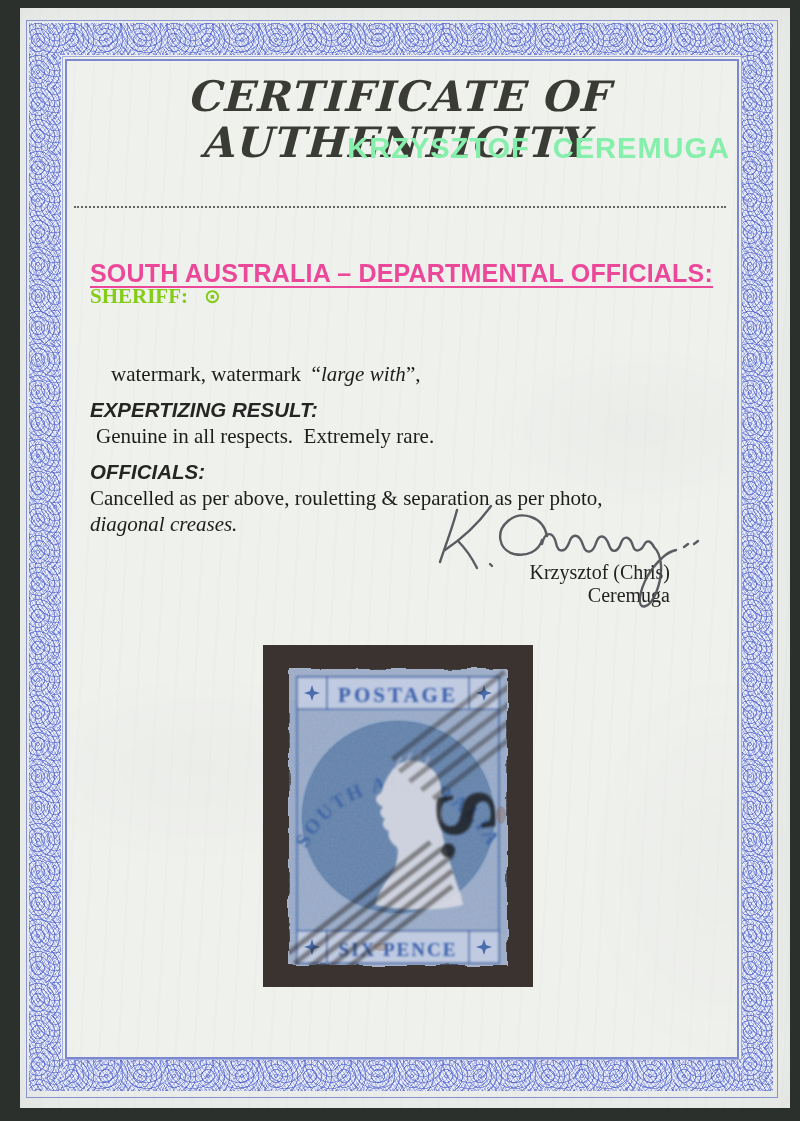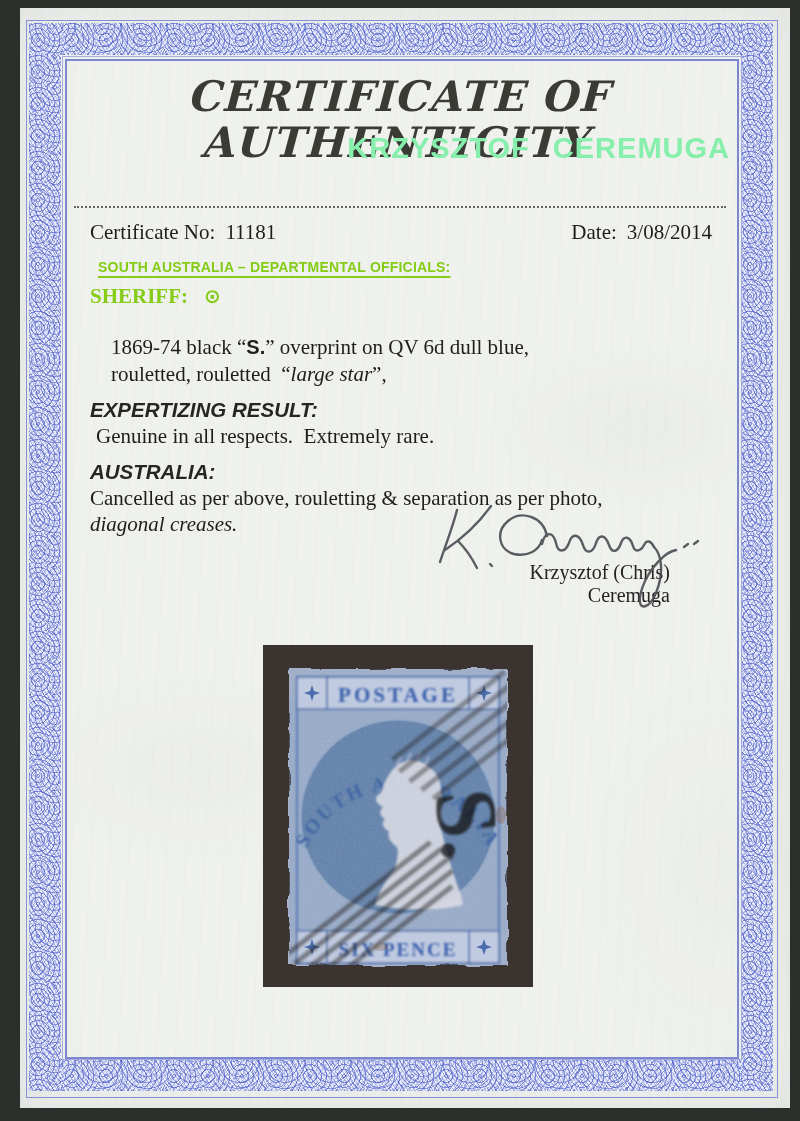--- a/index.html
+++ b/index.html
@@ -36,23 +36,23 @@
          font-size:42px;line-height:46px;letter-spacing:1px;transform:skewX(-4deg);}
   .expert-name{left:70px;right:70px;top:132px;text-align:right;color:#86efac;
          font-family:"Liberation Sans",sans-serif;font-weight:bold;font-size:29px;
          letter-spacing:1px;word-spacing:14px;}
   .expert-sub{left:70px;right:70px;top:168px;text-align:center;color:#2a2a28;
          font-family:"Liberation Sans",sans-serif;font-weight:bold;font-style:italic;font-size:17px;}
   .dotted-rule{left:74px;right:74px;top:206px;border-top:2px dotted #63635f;height:0;}
   .meta-row{left:90px;right:88px;top:220px;display:flex;justify-content:space-between;
          font-size:21px;color:#1e1e1c;}
   .meta-row .v{margin-left:10px;}
-  .section-heading{left:90px;top:259px;color:#84cc16;font-family:"Liberation Sans",sans-serif;
-         font-weight:bold;font-size:14px;letter-spacing:.2px;text-decoration:underline;
-         text-underline-offset:4px;text-decoration-thickness:2px;margin-left:8px;}
+  .section-heading{left:90px;top:259px;color:#ec4899;font-family:"Liberation Sans",sans-serif;
+         font-weight:bold;font-size:25px;letter-spacing:.2px;text-decoration:underline;
+         text-underline-offset:4px;text-decoration-thickness:2px;}
   .item-line{left:90px;top:284px;color:#84cc16;font-weight:bold;font-size:21px;}
   .item-symbol{font-family:"DejaVu Sans",sans-serif;font-size:20px;margin-left:16px;font-weight:bold;}
   .body-line{left:90px;color:#1d1d1b;font-size:21px;white-space:pre-wrap;}
   .b-sans{font-family:"Liberation Sans",sans-serif;font-weight:bold;font-size:20px;}
   .ital{font-style:italic;}
   .lbl{left:90px;color:#252523;font-family:"Liberation Sans",sans-serif;font-weight:bold;
        font-style:italic;font-size:20.5px;}
   .sig-svg{left:433px;top:500px;width:290px;height:128px;z-index:5;}
   .sig-name{left:445px;top:561px;width:225px;text-align:right;font-size:20px;color:#232321;z-index:4;}
   .stamp-svg{left:263px;top:645px;width:270px;height:342px;}
@@ -68,41 +68,34 @@
   <div class="guilloche band-bottom"></div>
   <div class="guilloche band-left"></div>
   <div class="guilloche band-right"></div>
   <div class="frame-line-inner1"></div>
   <div class="frame-line-inner2"></div>
 
   <div class="abs title">CERTIFICATE OF AUTHENTICITY</div>
   <div class="abs expert-name">KRZYSZTOF CEREMUGA</div>
   <div class="abs dotted-rule"></div>
 
-  <div class="abs meta-row">
-    <span><span>Certificate No:</span><span class="v">11181</span></span>
-    <span><span>Date:</span><span class="v">3/08/2014</span></span>
-  </div>
 
   <div class="abs section-heading">SOUTH AUSTRALIA – DEPARTMENTAL OFFICIALS:</div>
   <div class="abs item-line">
     <span>SHERIFF:</span><span class="item-symbol">⊙</span>
   </div>
 
-  <div class="abs body-line" style="top:310px;">
-    <span>1869-74 black “</span><span class="b-sans">S.</span><span>” overprint on QV 6d dull blue,</span>
-  </div>
   <div class="abs body-line" style="top:337px;">
-    <span>rouletted, rouletted  “</span><span class="ital">large star</span><span>”,</span>
+    <span>watermark, watermark  “</span><span class="ital">large with</span><span>”,</span>
   </div>
 
   <div class="abs lbl" style="top:398px;">EXPERTIZING RESULT:</div>
   <div class="abs body-line" style="top:424px;margin-left:6px;">Genuine in all respects.  Extremely rare.</div>
 
-  <div class="abs lbl" style="top:460px;">AUSTRALIA:</div>
+  <div class="abs lbl" style="top:460px;">OFFICIALS:</div>
   <div class="abs body-line" style="top:486px;">Cancelled as per above, rouletting &amp; separation as per photo,</div>
   <div class="abs body-line" style="top:512px;font-style:italic;">diagonal creases.</div>
 
   <div class="abs sig-name">Krzysztof (Chris) Ceremuga</div>
 
   <svg class="abs sig-svg" viewBox="0 0 290 128">
     <g fill="none" stroke="#4a4c52" stroke-width="2.4" stroke-linecap="round" stroke-linejoin="round" opacity="0.9">
       <path d="M24,10 C20,26 13,44 7,62"></path>
       <path d="M58,6 C48,20 33,36 12,50"></path>
       <path d="M25,41 C33,49 39,58 44,68"></path>

